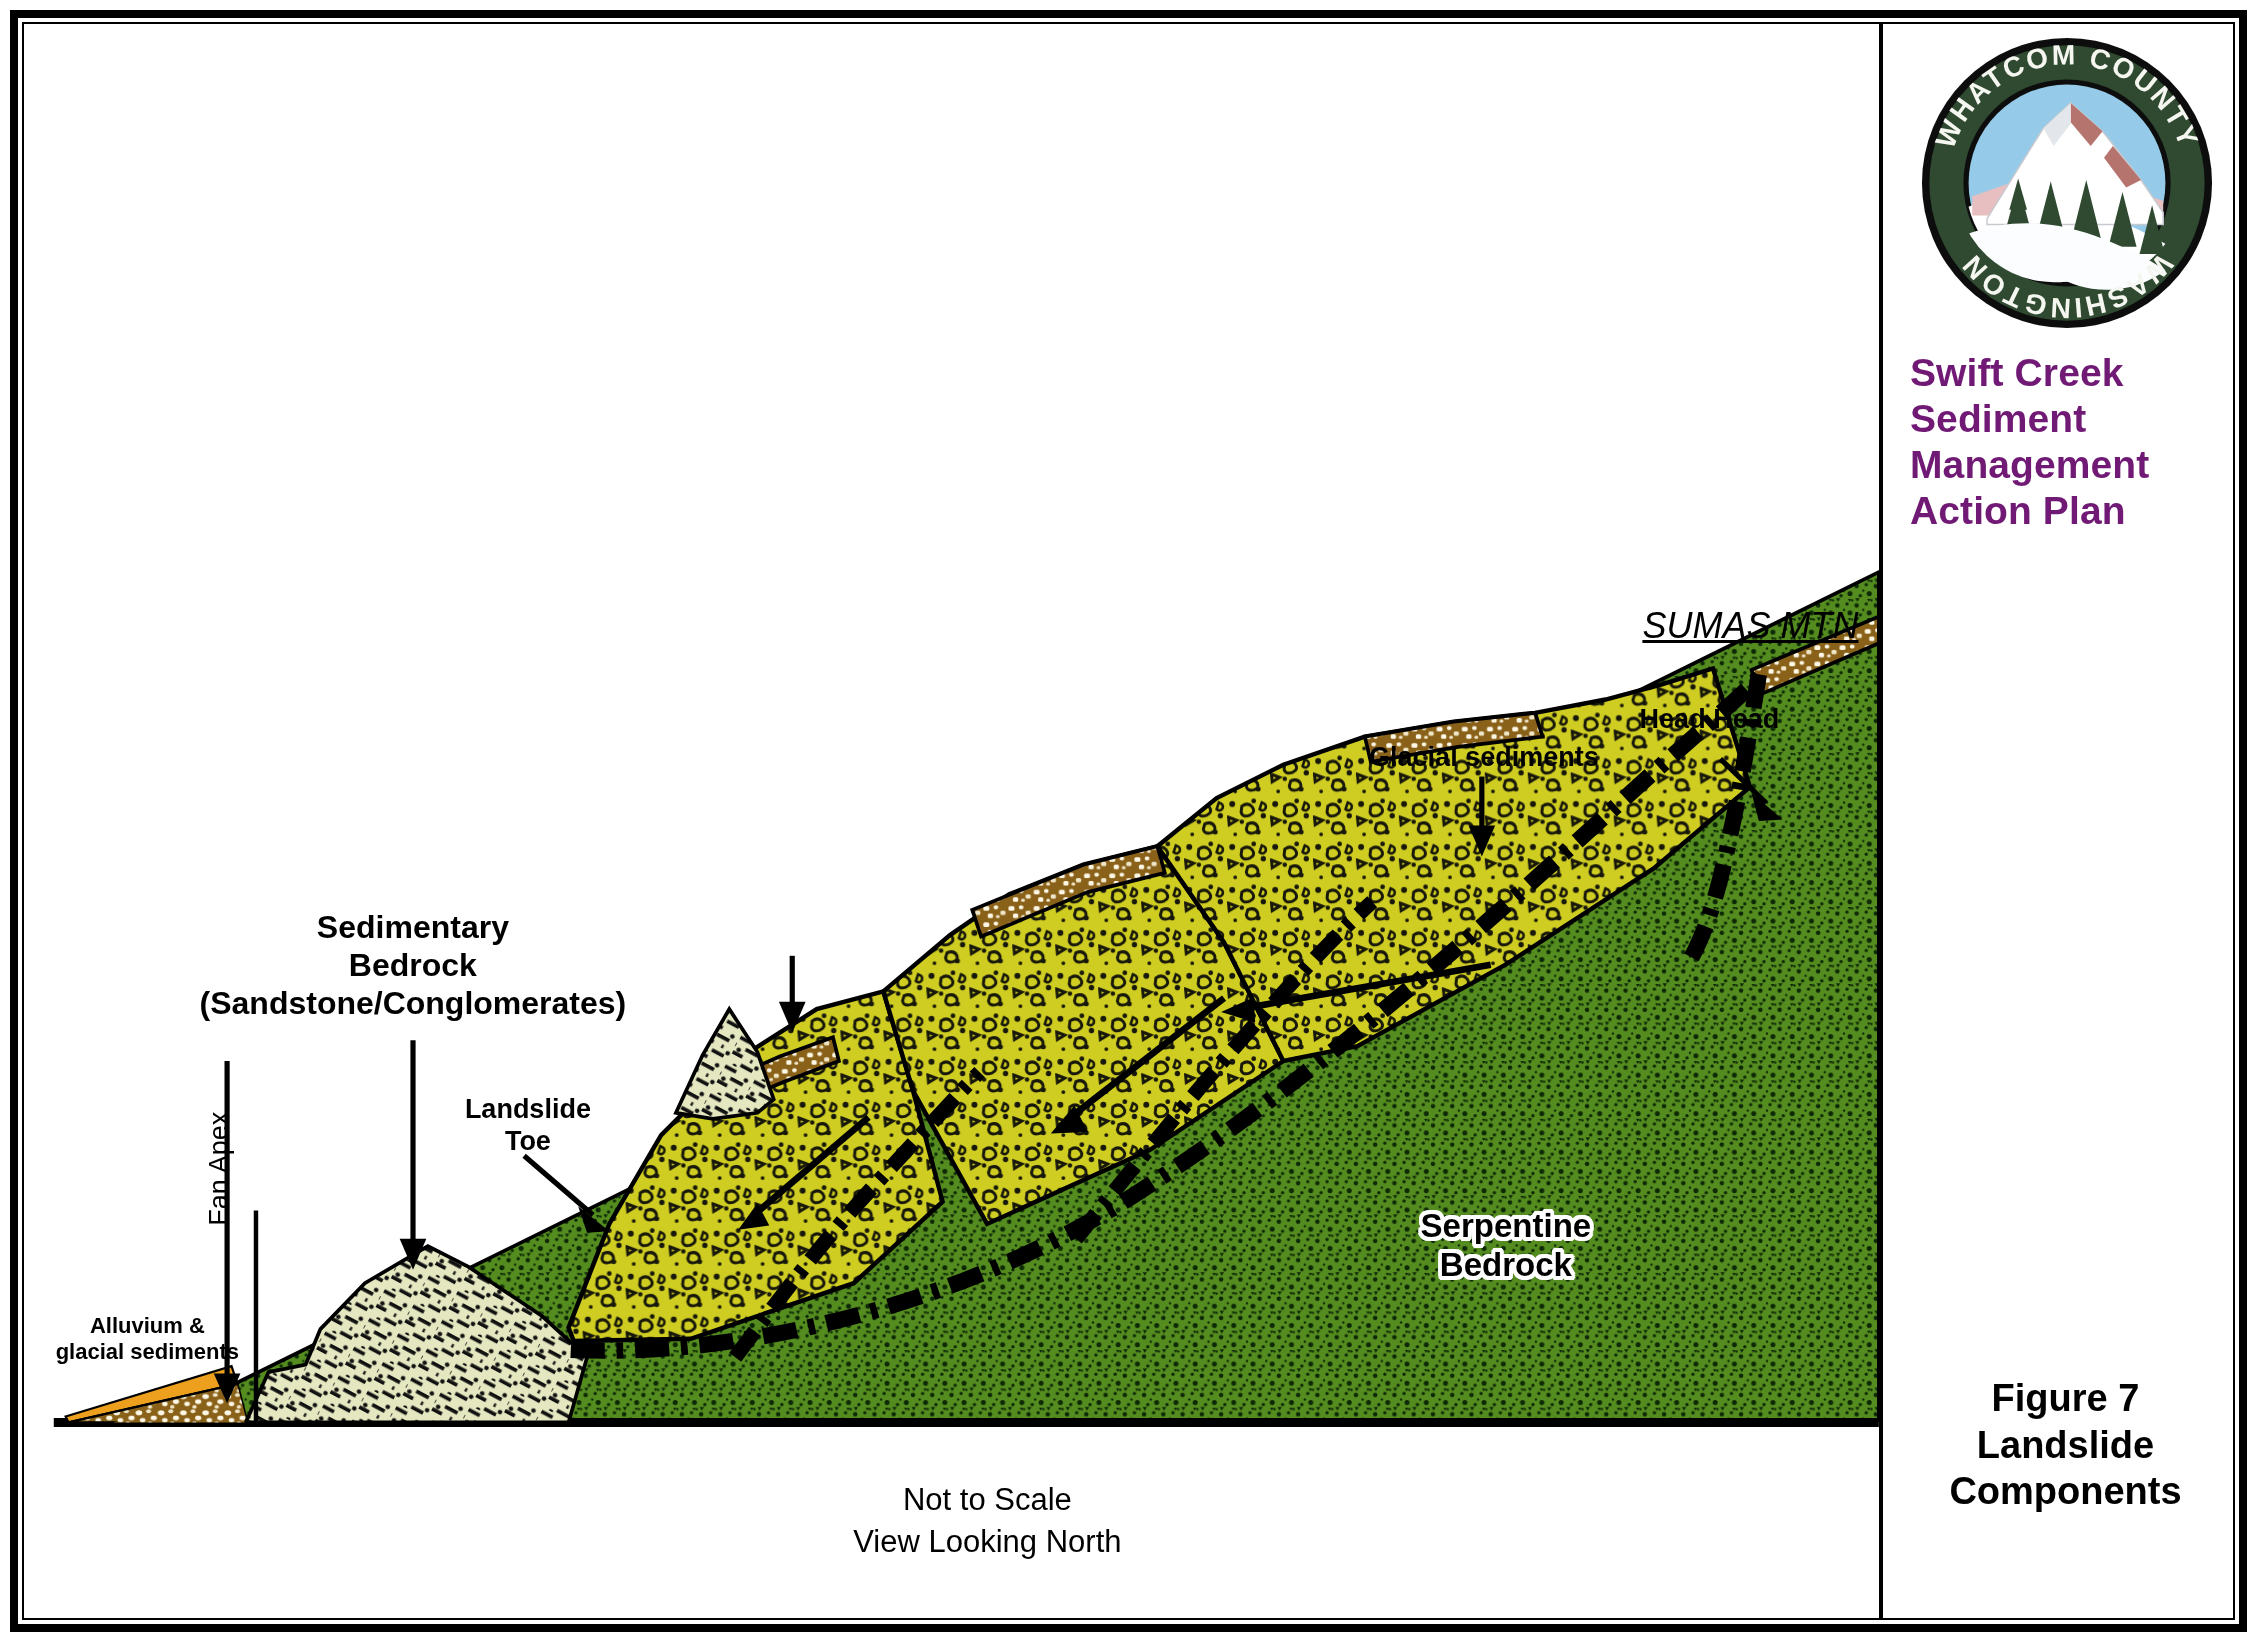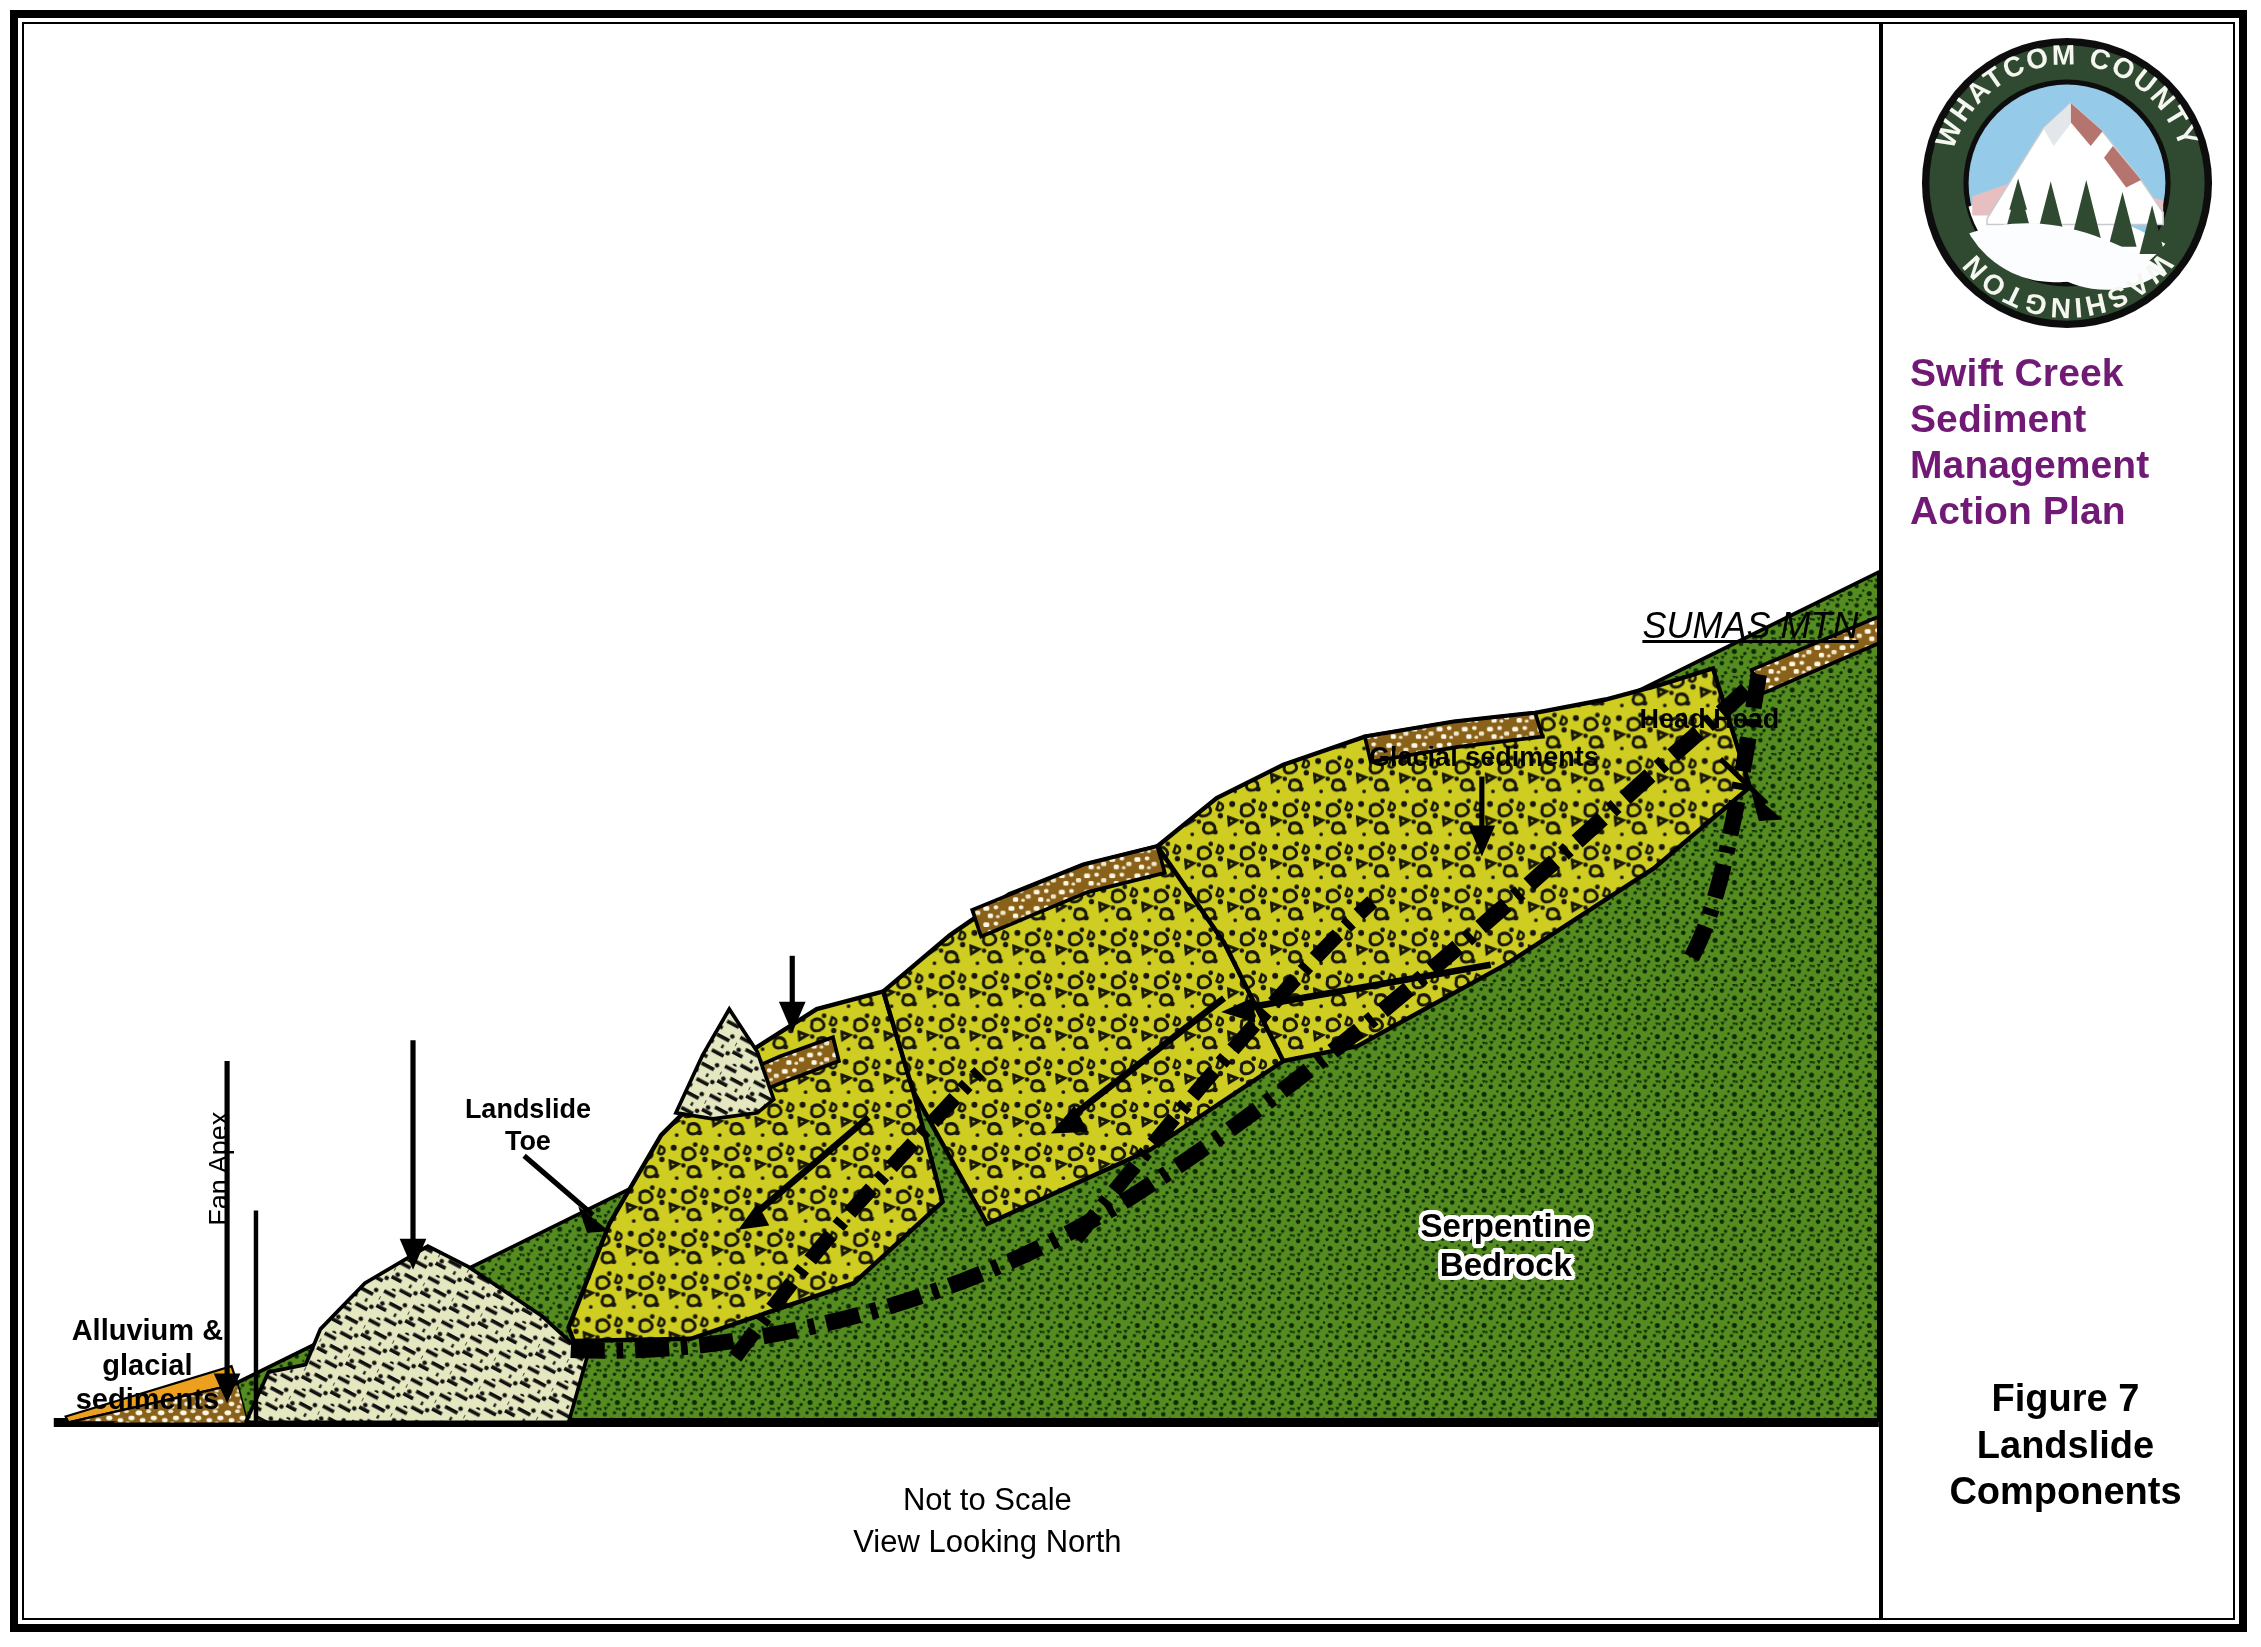--- a/index.html
+++ b/index.html
@@ -241,25 +241,28 @@
         <line x1="1968" y1="1016" x2="1968" y2="1092" stroke="#000" stroke-width="7"></line>
         <polygon points="1950,1082 1986,1082 1968,1124" fill="#000"></polygon>
       </g>
 
       <g>
         <line x1="2290" y1="992" x2="2352" y2="1052" stroke="#000" stroke-width="7"></line>
         <polygon points="2332,1038 2374,1074 2342,1076" fill="#000"></polygon>
       </g>
     </svg>
 
-    <div class="lbl b" style="left:12px;top:1289px;width:222px;font-size:29px;text-align:center;">Alluvium &amp;
+    <div class="lbl b" style="left:12px;top:1289px;width:222px;font-size:22px;text-align:center;">Alluvium &amp;
 glacial sediments</div>
 
     <div class="lbl rot" style="left:212px;top:1170px;font-size:27px;">Fan Apex</div>
 
+    <div class="lbl b" style="left:159px;top:885px;width:459px;font-size:32px;text-align:center;">Sedimentary
+Bedrock
+(Sandstone/Conglomerates)</div>
 
     <div class="lbl b" style="left:422px;top:1070px;width:163px;font-size:27px;text-align:center;">Landslide
 Toe</div>
 
 
     <div class="lbl b" style="left:1326px;top:718px;width:267px;font-size:27px;text-align:center;">Glacial sediments</div>
 
     <div class="lbl b" style="left:1585px;top:680px;width:200px;font-size:27px;text-align:center;">Head Head</div>
 
 

